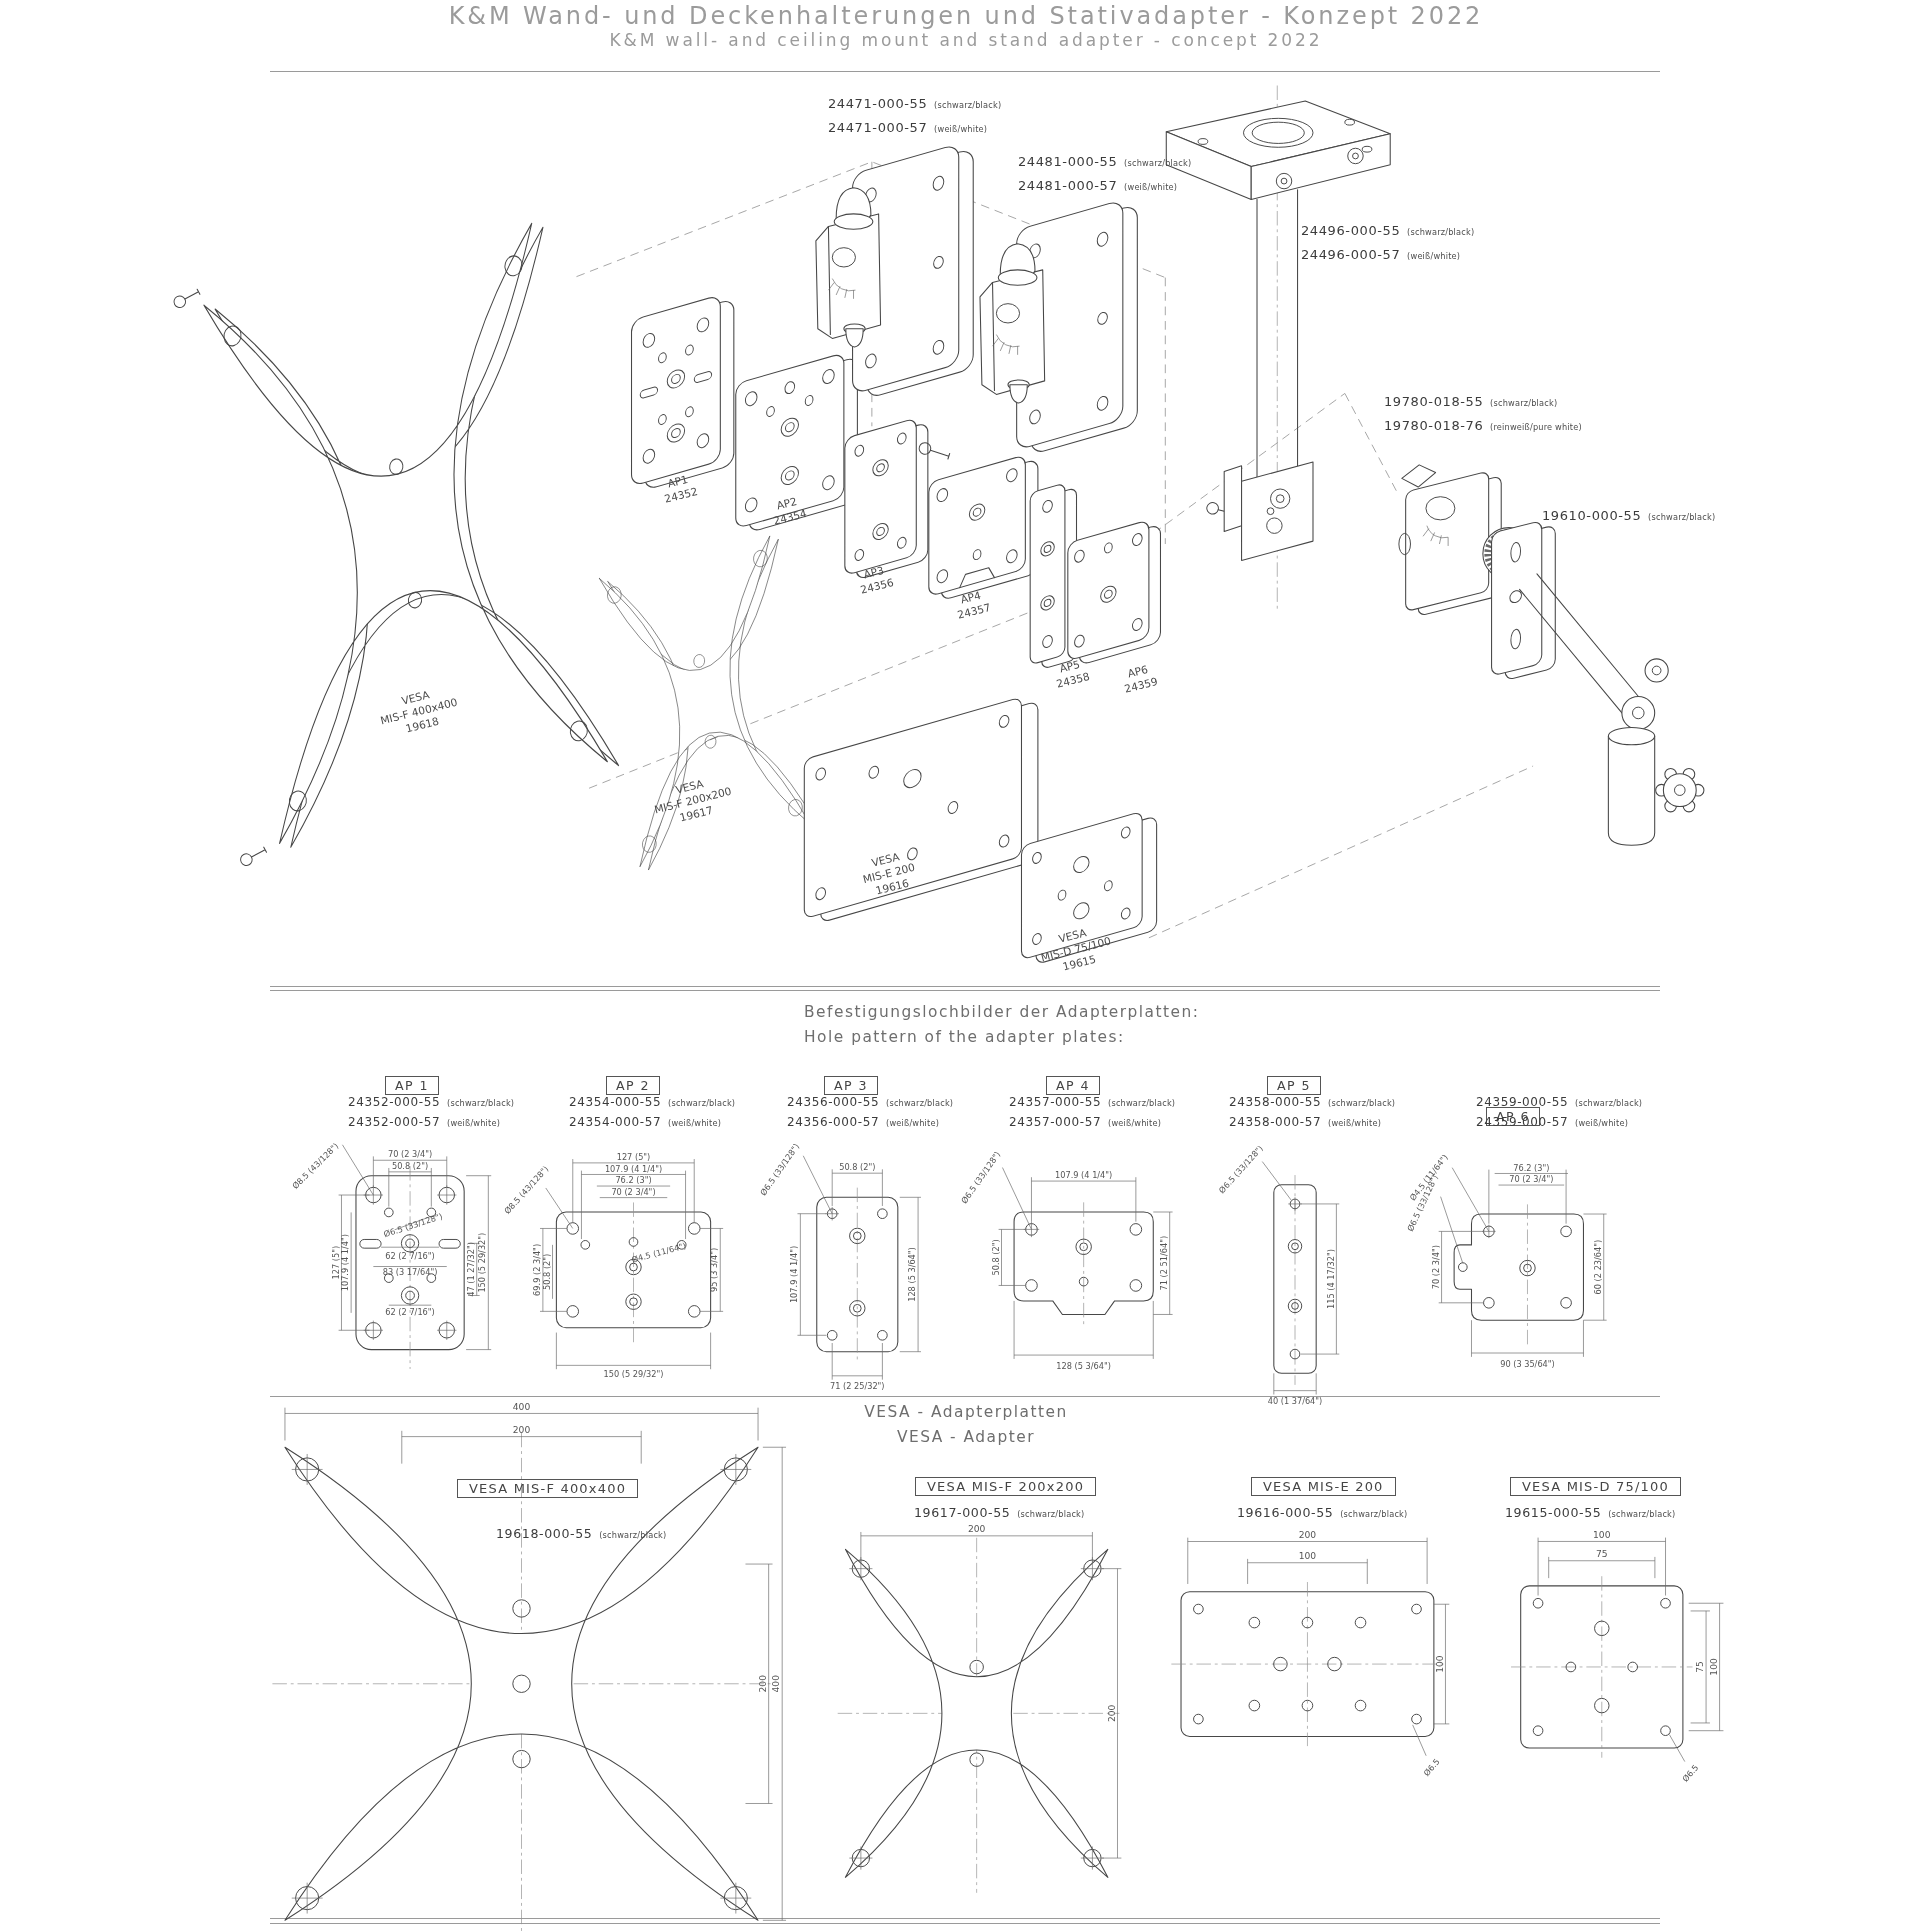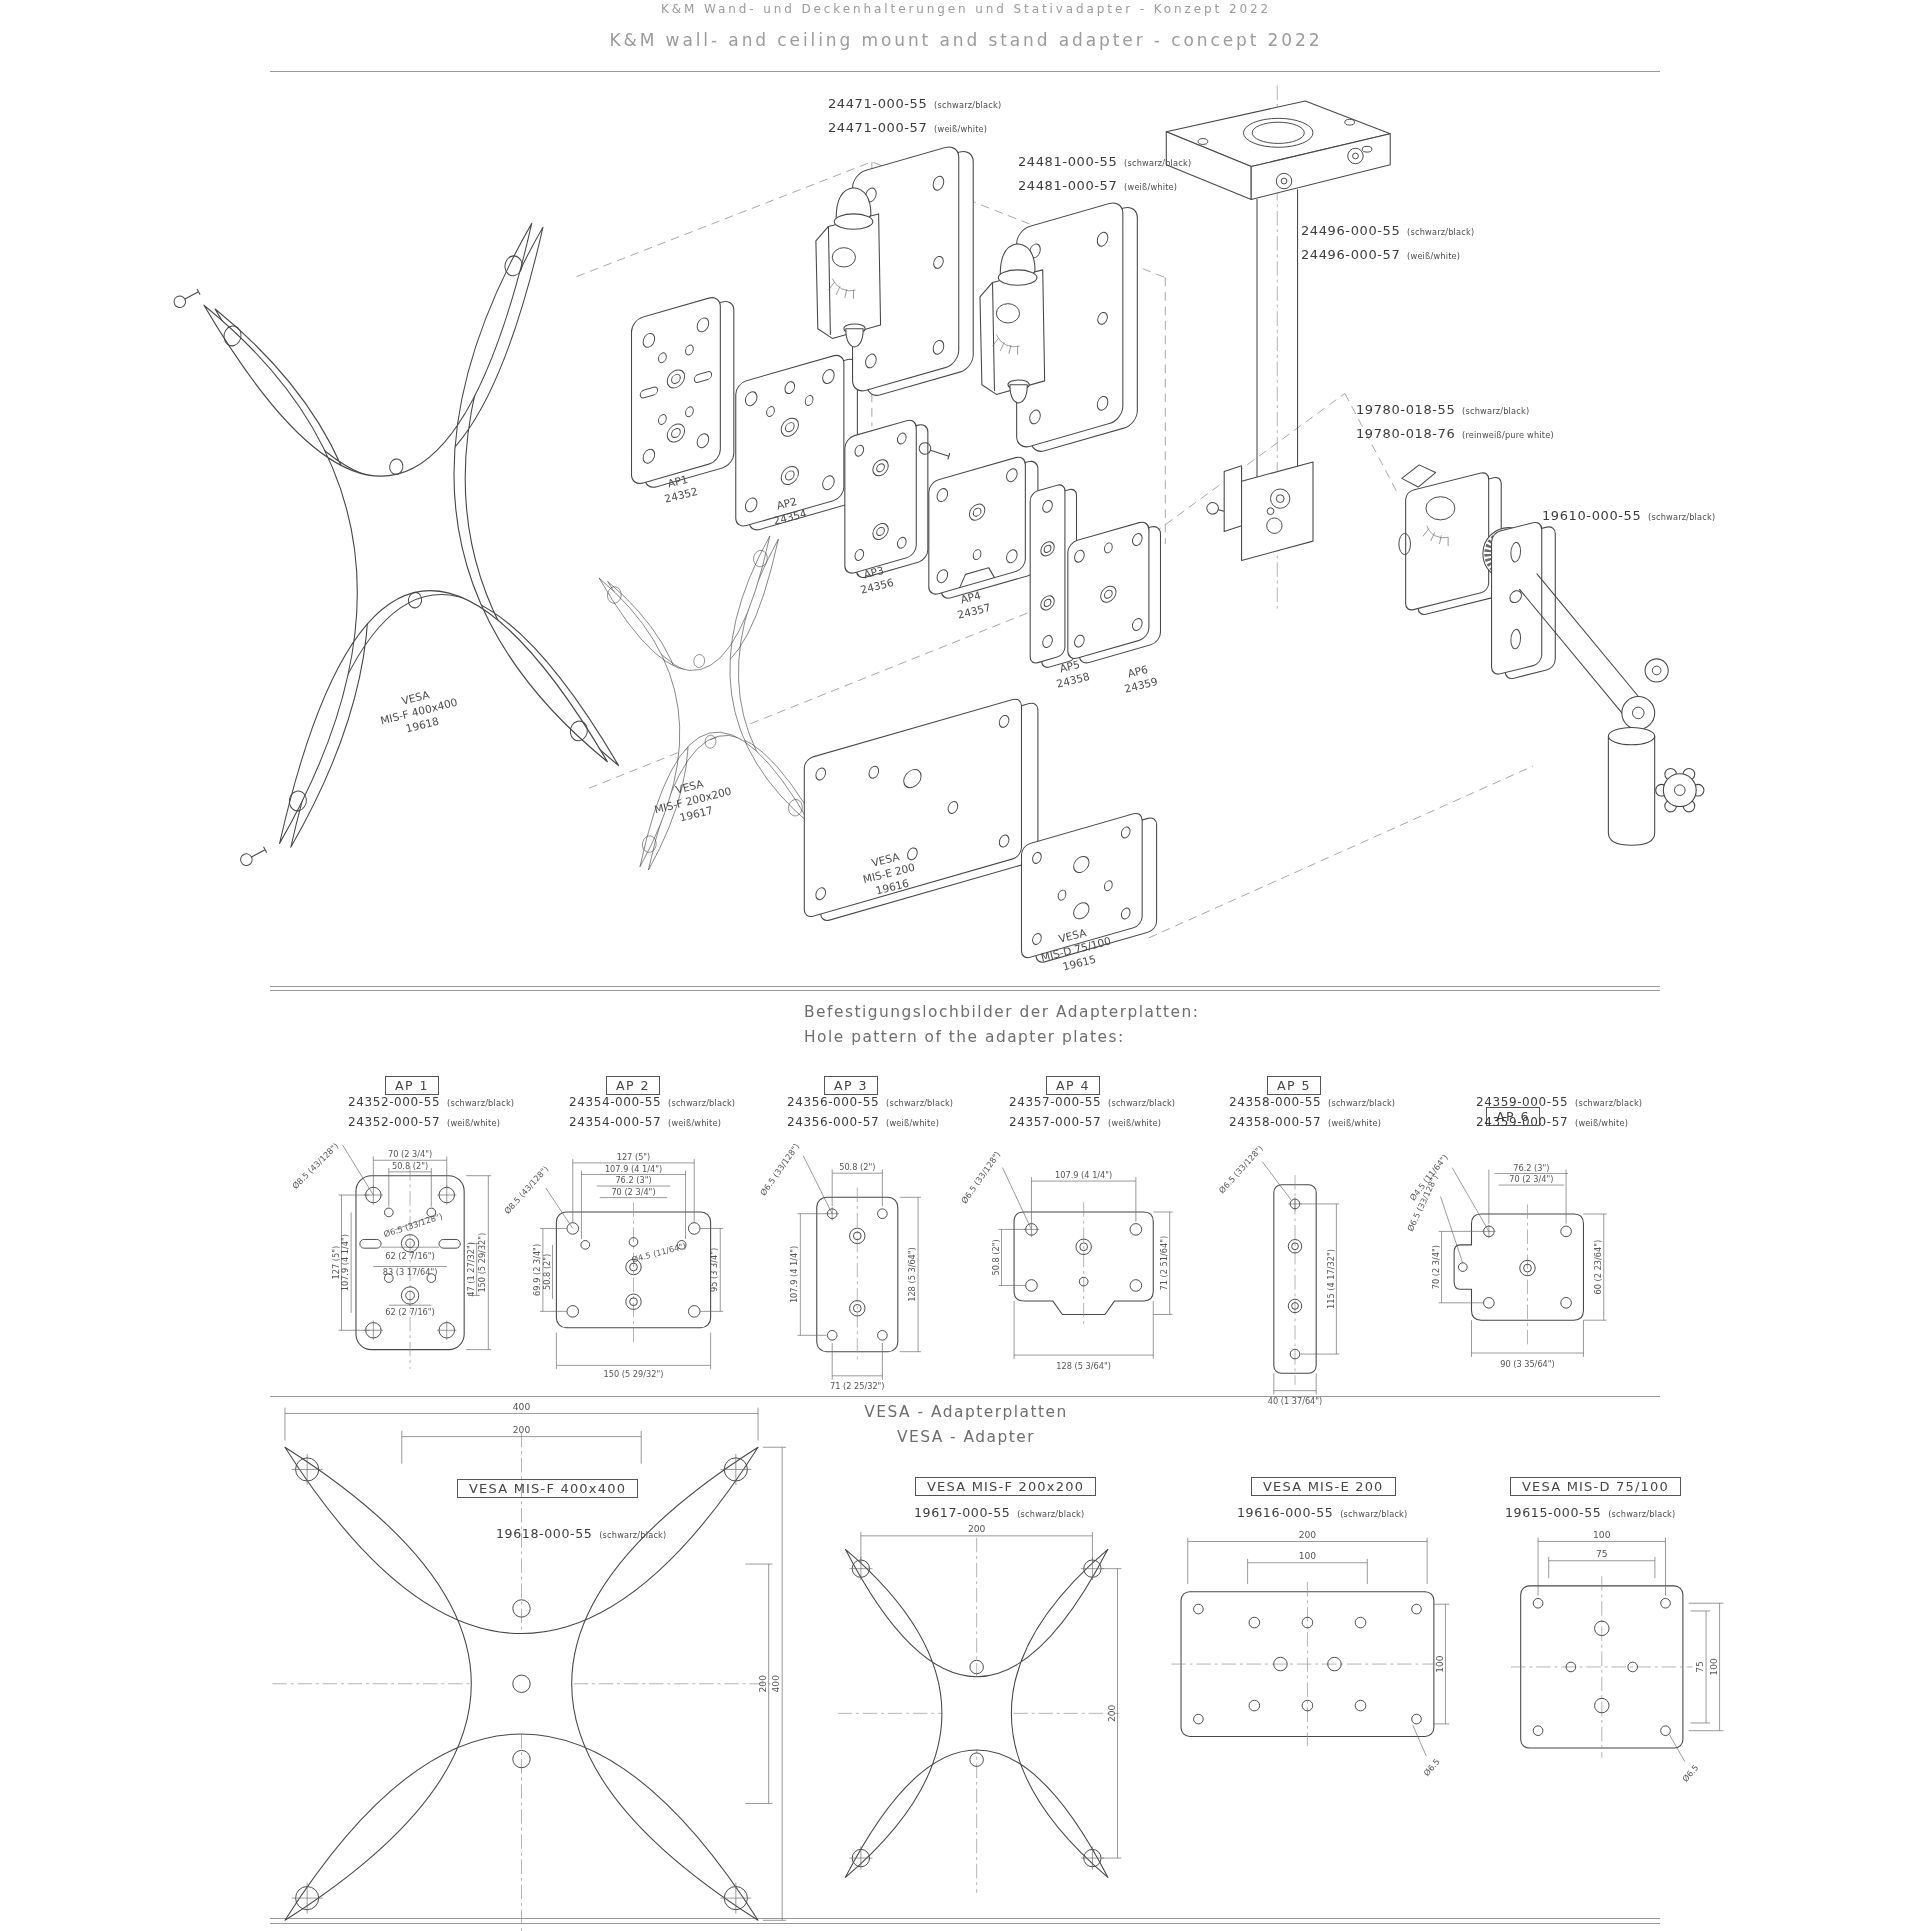--- a/index.html
+++ b/index.html
@@ -1,19 +1,19 @@
 <!DOCTYPE html>
 <html><head>
 <meta charset="utf-8">
 <style>
   html,body{margin:0;padding:0;background:#fff;}
   body{width:1931px;height:1931px;position:relative;overflow:hidden;
        font-family:"DejaVu Sans",sans-serif;color:#3f3f3f;}
   .abs{position:absolute;}
-  .title1{font-size:12px;letter-spacing:2.9px;color:#9b9b9b;white-space:nowrap;}
+  .title1{font-size:24px;letter-spacing:2.9px;color:#9b9b9b;white-space:nowrap;}
   .title2{font-size:17px;letter-spacing:2.9px;color:#9b9b9b;white-space:nowrap;}
   .rule{position:absolute;border-top:1.4px solid #9a9a9a;height:0;}
   .rule2{position:absolute;border-top:1px solid #9a9a9a;height:0;}
   .pnrow{white-space:nowrap;line-height:21px;}
   .pn{font-size:13px;color:#3c3c3c;letter-spacing:0.6px;}
   .pn-note{font-size:8.2px;color:#4c4c4c;margin-left:6.8px;letter-spacing:0.2px;}
   .tag{position:absolute;font-size:10.6px;color:#4a4a4a;text-align:center;line-height:1.3;
        transform:rotate(-14deg);white-space:nowrap;}
   .secthead{position:absolute;font-size:15.4px;color:#6e6e6e;letter-spacing:1.5px;line-height:1.65;white-space:nowrap;}
   .colhead{position:absolute;text-align:center;}
@@ -298,21 +298,21 @@
     <div><span class="pn">24471-000-57</span><span class="pn-note">(weiß/white)</span></div>
   </div>
   <div class="abs pnrow" style="left:1018px;top:150px;">
     <div><span class="pn">24481-000-55</span><span class="pn-note">(schwarz/black)</span></div>
     <div><span class="pn">24481-000-57</span><span class="pn-note">(weiß/white)</span></div>
   </div>
   <div class="abs pnrow" style="left:1301px;top:219px;">
     <div><span class="pn">24496-000-55</span><span class="pn-note">(schwarz/black)</span></div>
     <div><span class="pn">24496-000-57</span><span class="pn-note">(weiß/white)</span></div>
   </div>
-  <div class="abs pnrow" style="left:1356px;top:390px;margin-top:8px;">
+  <div class="abs pnrow" style="left:1384px;top:390px;">
     <div><span class="pn">19780-018-55</span><span class="pn-note">(schwarz/black)</span></div>
     <div><span class="pn">19780-018-76</span><span class="pn-note">(reinweiß/pure white)</span></div>
   </div>
   <div class="abs pnrow" style="left:1542px;top:504px;">
     <div><span class="pn">19610-000-55</span><span class="pn-note">(schwarz/black)</span></div>
   </div>
 
   <div class="tag" style="left:639px;top:475px;width:81px;">
     <div>AP1</div>
       <div>24352</div>

